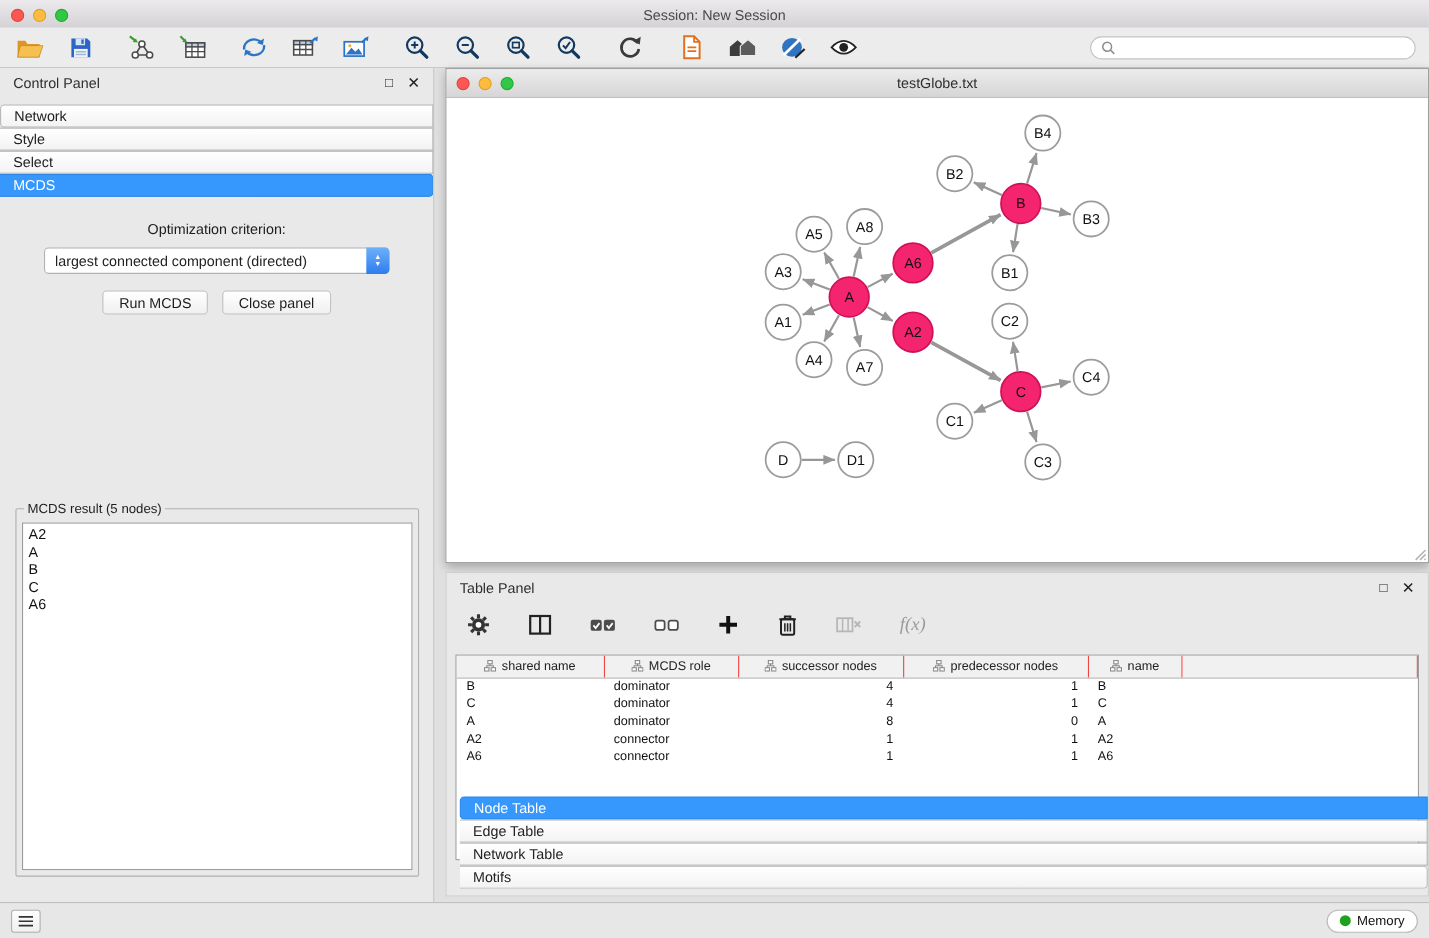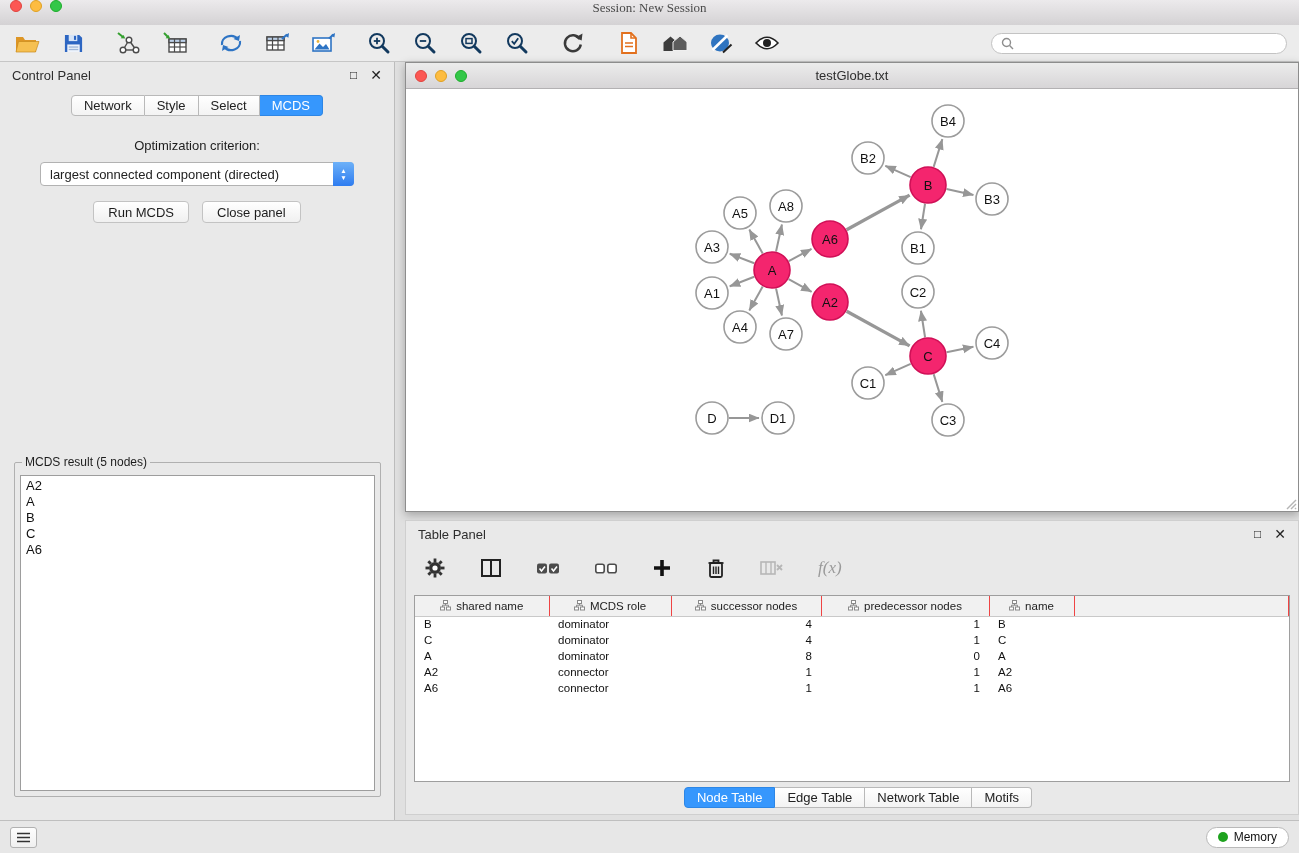--- a/index.html
+++ b/index.html
@@ -3,21 +3,21 @@
 <meta charset="utf-8">
 <style>
   * { margin:0; padding:0; box-sizing:border-box; }
   html,body { width:1299px; height:853px; overflow:hidden; }
   body { font-family:"Liberation Sans","DejaVu Sans",sans-serif; font-size:13px; color:#222;
          background:#ececec; position:relative; user-select:none; }
 
   
   .titlebar { position:absolute; top:0; left:0; right:0; height:28px;
               background:linear-gradient(#eceaec,#d2d0d2); border-bottom:1px solid #b2b0b2;
-              display:flex; align-items:flex-start;font-family:Liberation Serif, serif; }
+              display:flex; align-items:center; }
   .traffic { display:flex; gap:8px; margin-left:10px; z-index:2; }
   .tl { width:12px; height:12px; border-radius:50%; display:inline-block; }
   .tl.red    { background:#fc5753; border:1px solid #e0443e; }
   .tl.yellow { background:#fdbc40; border:1px solid #dfa123; }
   .tl.green  { background:#33c748; border:1px solid #1dad2b; }
   .titlebar .title { position:absolute; left:0; right:0; text-align:center; color:#4a4a4a; font-size:13px; }
 
   
   .toolbar { position:absolute; top:25px; left:0; right:0; height:37px; background:#ececec;
              border-bottom:1px solid #c6c6c6; display:flex; align-items:center; padding:0 12px; }
@@ -27,21 +27,21 @@
             background:#fff; display:flex; align-items:center; padding:0 9px; gap:6px; }
   .search input { border:none; outline:none; flex:1; font-size:12px; background:transparent; font-family:inherit; }
 
   
   .control-panel { position:absolute; top:62px; left:0; width:395px; bottom:33px;
                    background:#e9e9e9; border-right:1px solid #bcbcbc; }
   .panel-header { height:26px; display:flex; align-items:center; padding:0 12px; font-size:13px; color:#2e2e2e;gap:28px; }
   .panel-header .win-icons { margin-left:auto; display:flex; gap:13px; align-items:center; }
   .win-icon { font-size:12px; color:#222; line-height:12px; cursor:default; }
   .win-icon.close { font-weight:bold; font-size:14px; }
-  .seg-tabs { display:flex; justify-content:center; margin-top:7px; }
+  .seg-tabs { display:flex; justify-content:center; margin-top:7px;flex-direction:column; }
   .seg { height:21px; line-height:20px; padding:0 12px; font-size:13px; color:#222;
          background:linear-gradient(#ffffff,#f3f3f3); border:1px solid #b9b9b9; border-left-width:0; }
   .seg:first-child { border-left-width:1px; border-radius:4px 0 0 4px; }
   .seg:last-child { border-radius:0 4px 4px 0; }
   .seg.active { color:#fff; border-color:#2d86e5; }
   .opt-label { text-align:center; margin-top:22px; font-size:13px; color:#1d1d1d; }
   .dropdown { width:314px; height:24px; margin:9px auto 0; background:#fff; border:1px solid #b2b2b2;
               border-radius:4px; position:relative; display:flex; align-items:center;
               padding:0 26px 0 9px; font-size:13px; white-space:nowrap; }
   .stepper { position:absolute; right:-1px; top:-1px; height:24px; width:21px; border-radius:0 4px 4px 0;

